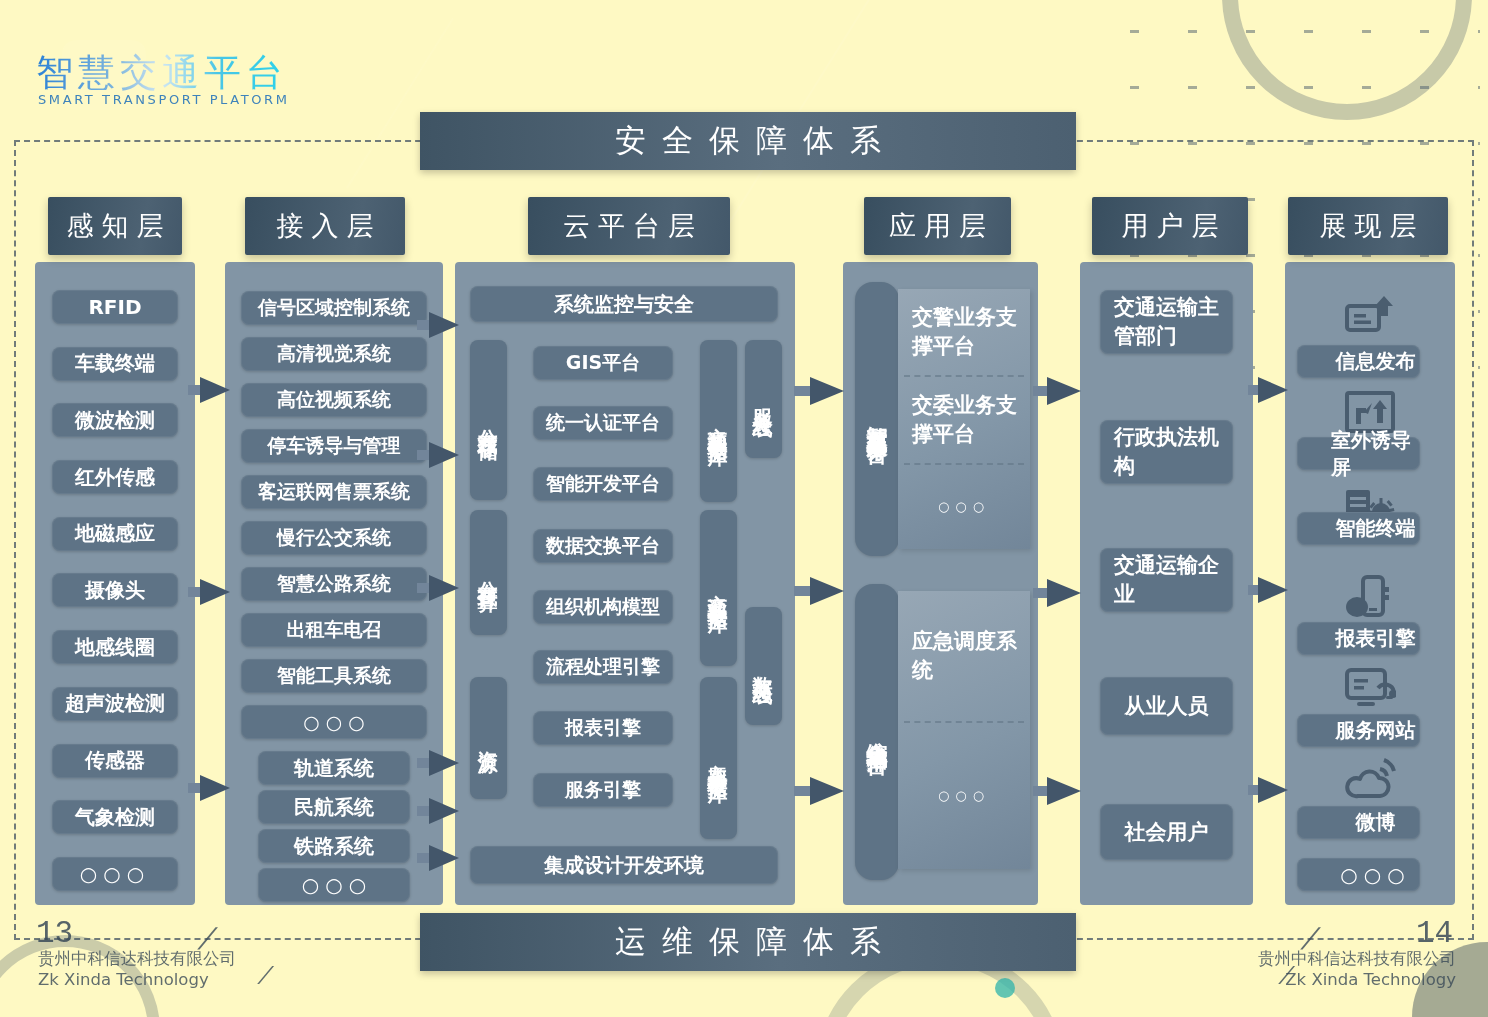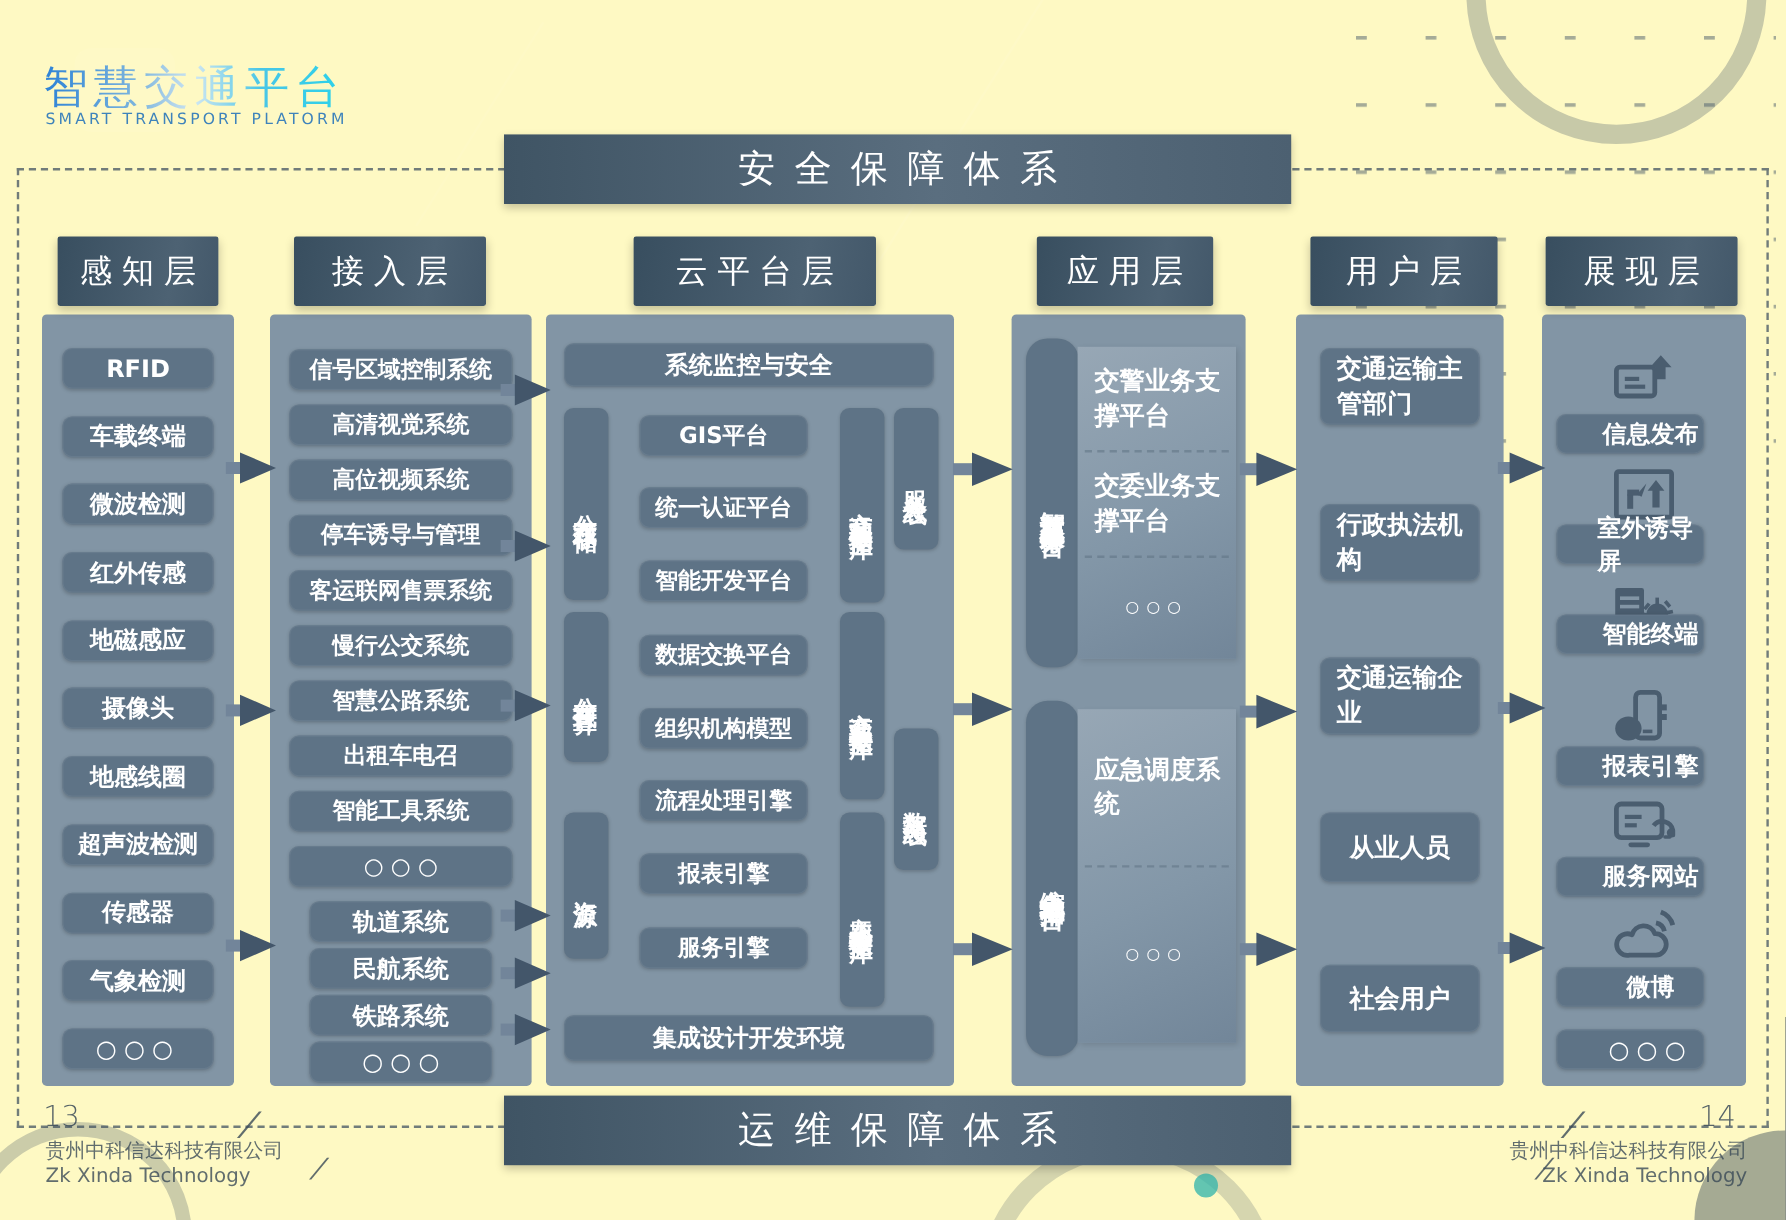--- a/index.html
+++ b/index.html
@@ -98,21 +98,21 @@
   
   .col5-item { position:absolute; left:20px; width:133px; font-size:21px; }
   .col5-item.two { justify-content:flex-start; padding-left:14px; text-align:left; line-height:1.4; }
   
   .icon-wrap { position:absolute; left:0; width:170px; display:flex; justify-content:center; }
   .icon-wrap svg { opacity:.92; }
   .col6-label { position:absolute; left:12px; width:123px; height:33px; font-size:20px;padding-left:34px; }
   
   .arrow { position:absolute; z-index:3; }
   
-  .pagenum { position:absolute; font-size:24px; font-weight:300; color:rgba(58,74,88,0.85); z-index:5; }
+  .pagenum { position:absolute; font-size:31px; font-weight:300; color:rgba(58,74,88,0.85); z-index:5;font-family:Liberation Mono, monospace; }
   .company { position:absolute; font-size:16.5px; line-height:1.3; color:rgba(58,74,88,0.8); z-index:5; }
   .company.right { text-align:right; }
   .slash { position:absolute; font-size:27px; font-style:italic; color:rgba(58,74,88,0.8); transform:skewX(-18deg); z-index:5; }
   .slash.small { font-size:22px; }
 </style>
 </head>
 <body>
 
 <div id="stage">
 

